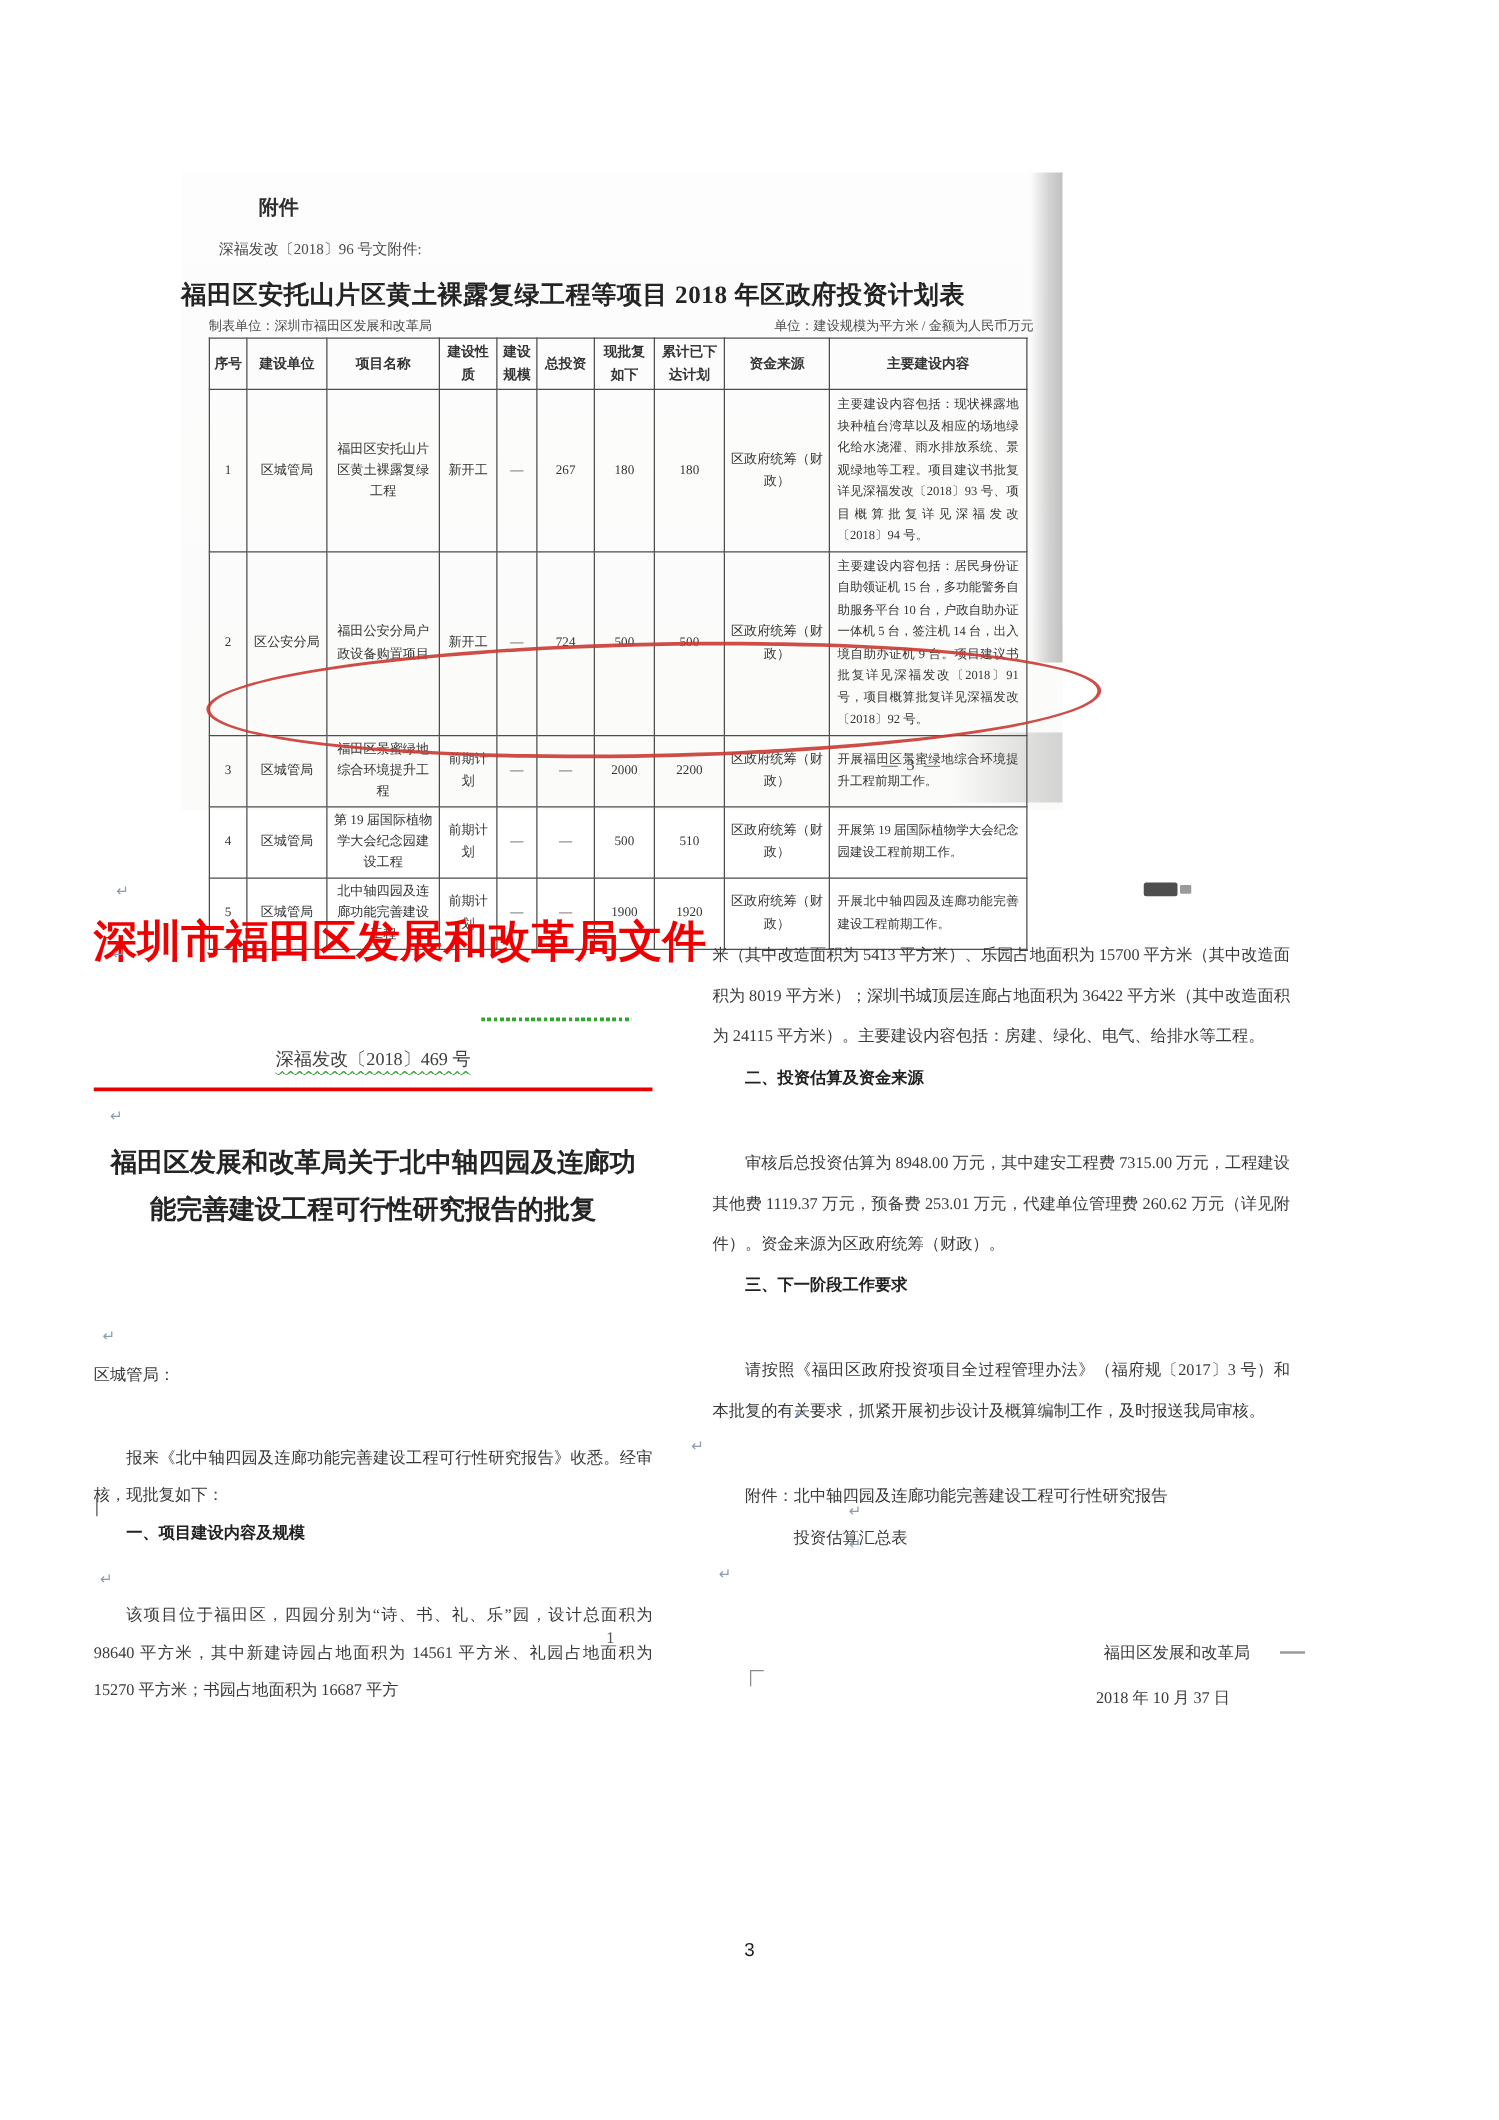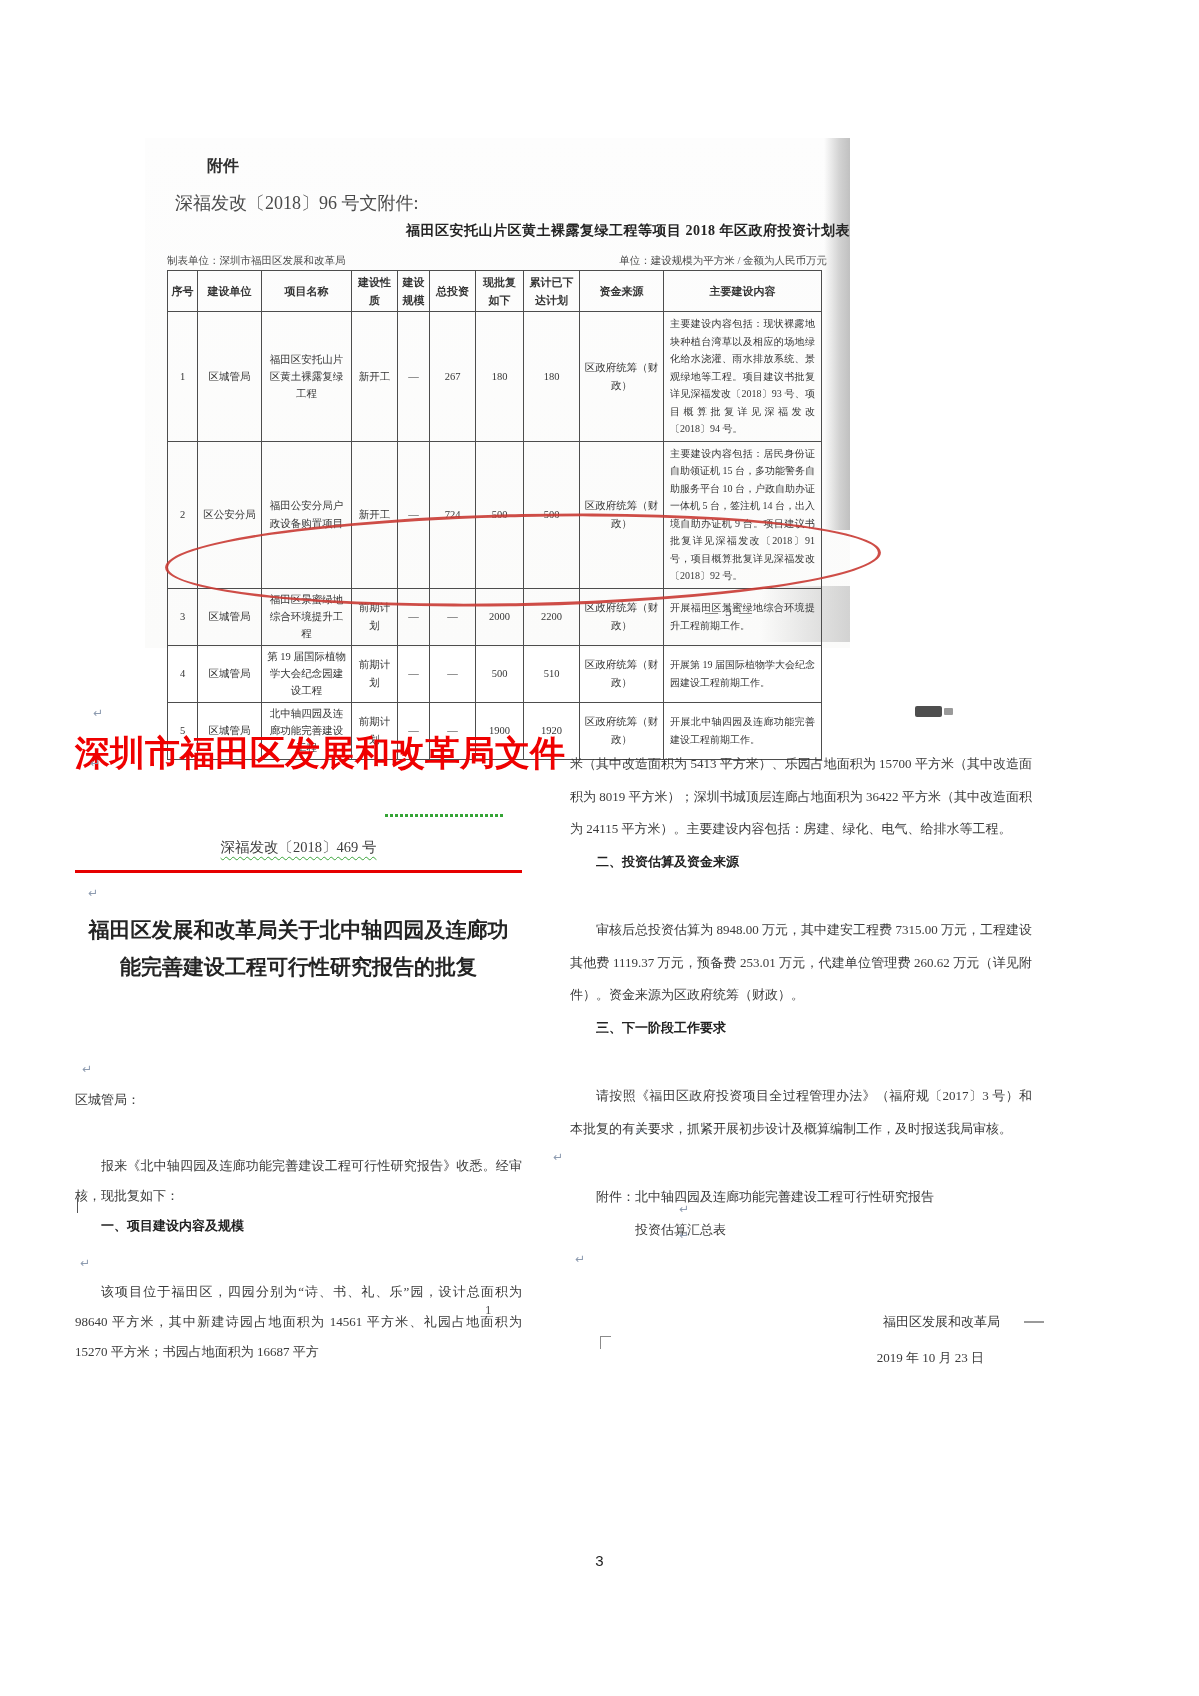--- a/index.html
+++ b/index.html
@@ -12,23 +12,23 @@
   
   .scan {
     position:absolute; left:145px; top:138px; width:705px; height:510px;
     background:linear-gradient(180deg,#fdfdfd 0%,#fbfbfa 100%); color:#3c3c3c;
   }
   .scan-band-right { position:absolute; right:0; top:0; width:26px; height:392px;
     background:linear-gradient(90deg, rgba(180,180,180,0) 0%, rgba(175,175,175,.55) 60%, rgba(160,160,160,.65) 100%); }
   .scan-band-bottom { position:absolute; right:0; bottom:6px; width:90px; height:56px;
     background:linear-gradient(90deg, rgba(190,190,190,0), rgba(170,170,170,.5)); }
   .attach-label { position:absolute; left:62px; top:18px; font-size:16px; font-weight:bold; color:#2e2e2e; }
-  .doc-ref { position:absolute; left:30px; top:53px; font-size:18px; color:#4a4a4a; }
-  .scan-title { position:absolute; left:0; top:84px; width:100%; text-align:right;
-    font-size:14px; font-weight:bold; color:#242424; letter-spacing:.5px; }
+  .doc-ref { position:absolute; left:30px; top:53px; font-size:12px; color:#4a4a4a; }
+  .scan-title { position:absolute; left:0; top:84px; width:100%; text-align:left;
+    font-size:20px; font-weight:bold; color:#242424; letter-spacing:.5px; }
   .scan-meta { position:absolute; left:22px; top:116px; width:660px; display:flex;
     justify-content:space-between; font-size:10.5px; color:#4c4c4c; }
   table.plan {
     position:absolute; left:22px; top:132px; width:654px;
     border-collapse:collapse; table-layout:fixed;
     font-size:10.5px; color:#353535; line-height:1.65;
   }
   table.plan th, table.plan td { border:1px solid #4d4d4d; text-align:center; vertical-align:middle; padding:2px 3px; }
   table.plan th { font-weight:bold; height:36px; font-size:11px; }
   table.plan td.c-content { text-align:left; text-align:justify; padding:3px 6px; font-size:10px; line-height:1.75; }
@@ -215,21 +215,21 @@
       <p class="p-head">二、投资估算及资金来源</p>
       <p class="p-indent">审核后总投资估算为 8948.00 万元，其中建安工程费 7315.00 万元，工程建设其他费 1119.37 万元，预备费 253.01 万元，代建单位管理费 260.62 万元（详见附件）。资金来源为区政府统筹（财政）。</p>
       <p class="p-head">三、下一阶段工作要求</p>
       <p class="p-indent">请按照《福田区政府投资项目全过程管理办法》（福府规〔2017〕3 号）和本批复的有关要求，抓紧开展初步设计及概算编制工作，及时报送我局审核。</p>
       <div class="attach-block">
         <p class="p-indent">附件：北中轴四园及连廊功能完善建设工程可行性研究报告</p>
         <p class="attach-l2">投资估算汇总表</p>
       </div>
       <div class="signature">
         <div class="sig-name">福田区发展和改革局</div>
-        <div class="sig-date">2019 年 10 月 23 日</div>
+        <div class="sig-date">2018 年 10 月 37 日</div>
       </div>
     </div>
   </section>
 
   <div class="smudge1"></div>
   <div class="smudge2"></div>
   <div class="corner-bracket"></div>
   <div class="side-dash"></div>
 
   <span class="pm" style="left:93px; top:706px;">↵</span>

